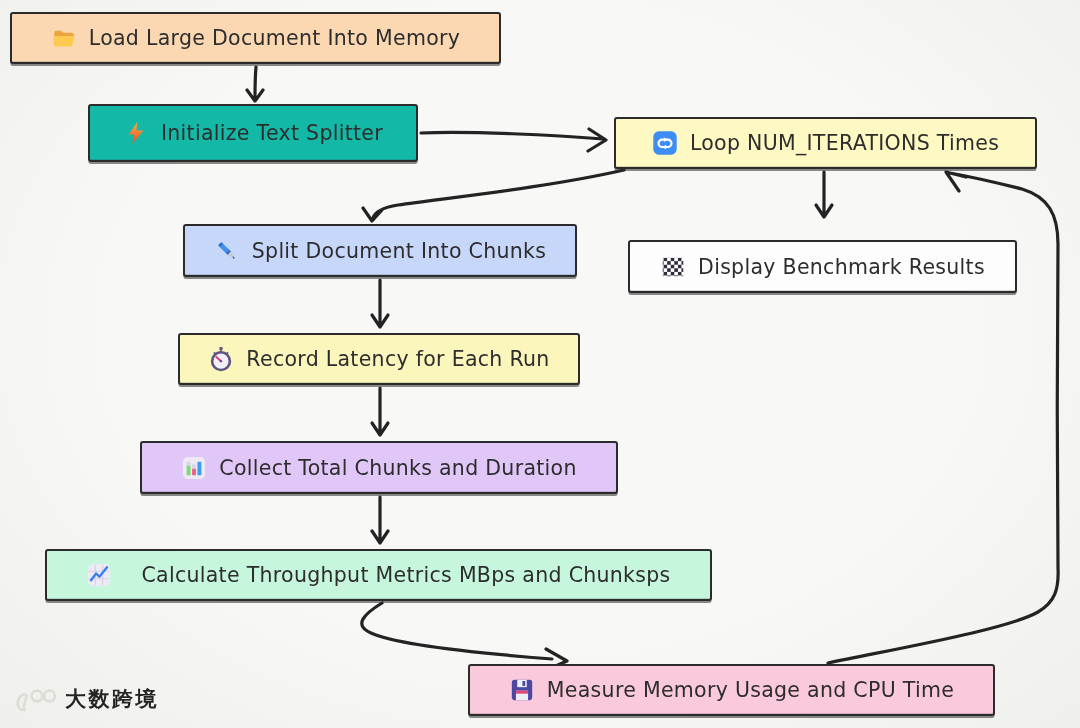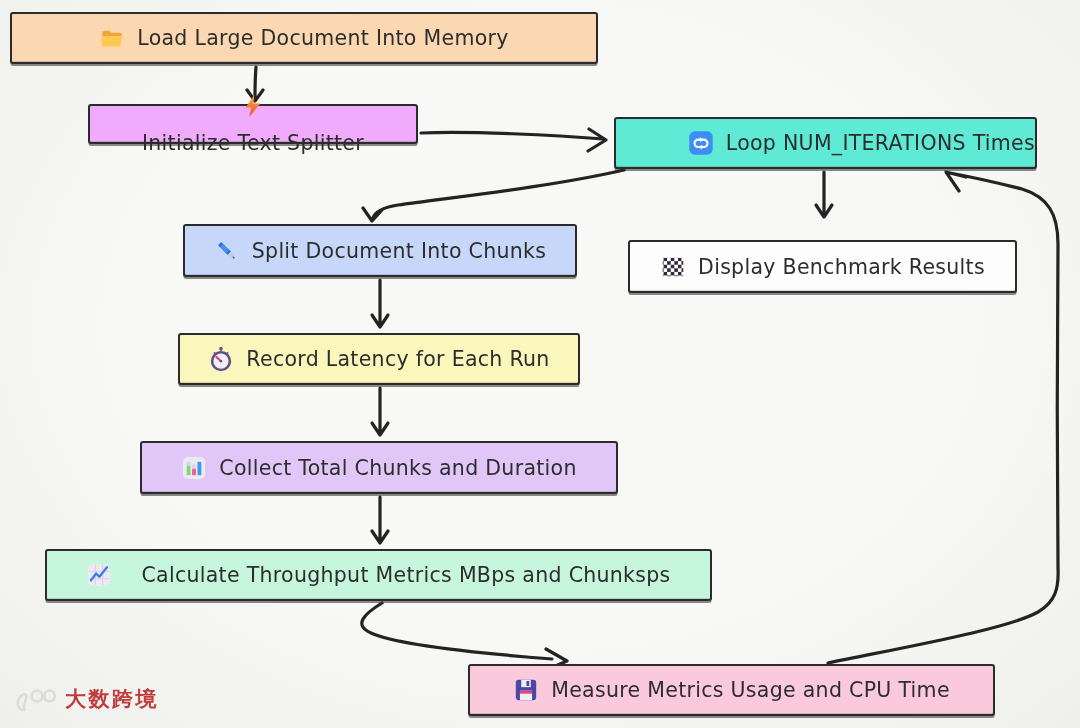--- a/index.html
+++ b/index.html
@@ -19,67 +19,67 @@
   .node .icon svg{width:26px;height:26px;}
   .label{
     font-size:20.5px;color:#2d2d2d;letter-spacing:.3px;white-space:nowrap;
     font-family:"DejaVu Sans",sans-serif;
   }
   .watermark{
     position:absolute;left:14px;top:684px;z-index:3;display:flex;align-items:center;gap:7px;
     opacity:.85;
   }
   .watermark .wm-text{
-    font-size:21px;font-weight:700;color:#b91c1c;letter-spacing:2.5px;
+    font-size:21px;font-weight:700;color:#000000;letter-spacing:2.5px;
     font-family:"DejaVu Sans",sans-serif;
   }
 </style>
 </head>
 <body>
 
 <div class="canvas">
 
   <svg class="edges" width="1080" height="728" viewBox="0 0 1080 728" fill="none" stroke="#232323" stroke-width="3.2" stroke-linecap="round" stroke-linejoin="round">
     <path d="M256,67 C255,78 255,88 255,98 M247,90 L255,101 L263,90"></path>
     <path d="M421,133 C470,131 555,135 603,139 M589,129 L606,140 L588,151"></path>
     <path d="M624,170 C545,188 445,198 398,205 C386,207 375,211 373,218 M363,208 L372,221 L382,210"></path>
     <path d="M824,172 C824,186 824,200 824,213 M816,205 L824,217 L832,205"></path>
     <path d="M380,280 C380,294 380,309 380,323 M372,315 L380,327 L388,315"></path>
     <path d="M380,388 C380,402 380,417 380,431 M372,423 L380,435 L388,423"></path>
     <path d="M380,497 C380,510 380,525 380,539 M372,531 L380,543 L388,531"></path>
     <path d="M382,603 C364,614 353,625 371,633 C395,644 475,653 552,659 M546,649 L567,661 L544,671"></path>
     <path d="M828,663 C905,647 1008,629 1038,612 C1055,602 1059,589 1058,568 C1057,480 1057,330 1058,244 C1058,214 1048,197 1022,189 C998,183 972,177 950,173 M966,177 L946,172 L959,191"></path>
   </svg>
 
-  <div class="node" style="left: 10px; top: 12px; width: 588px; height: 52px; background-color: rgb(251, 216, 178); text-align: center;">
+  <div class="node" style="left: 10px; top: 12px; width: 491px; height: 52px; background-color: rgb(251, 216, 178); text-align: center;">
     <span class="icon">
       <svg viewBox="0 0 24 24">
         <path d="M3 7.2 C3 6 3.8 5.2 5 5.2 h4.4 l1.8 1.9 H19 c1.2 0 2 .8 2 2 v1.2 H3 z" fill="#eda53c"></path>
         <path d="M2.2 10.3 H21.8 L19.6 18.6 c-.2 .8 -.9 1.2 -1.7 1.2 H4.6 c-.8 0 -1.5 -.4 -1.7 -1.2 z" fill="#fdc94f"></path>
       </svg>
     </span>
     <span class="label">Load Large Document Into Memory</span>
   </div>
 
-  <div class="node" style="left: 88px; top: 104px; width: 330px; height: 40px; background-color: #f0abfc; flex-direction: column;">
+  <div class="node" style="left: 88px; top: 104px; width: 330px; height: 58px; background-color: #14b8a6;">
     <span class="icon">
       <svg viewBox="0 0 24 24">
         <defs>
             <linearGradient id="lg-bolt" x1="0" y1="0" x2="0" y2="1">
           <stop offset="0" stop-color="#fdb03d"></stop>
               <stop offset="1" stop-color="#ec4b27"></stop>
         </linearGradient>
           </defs>
         <path d="M13.2 1.8 L5.2 13.4 h5.2 L8.6 22.2 L18.8 9.6 h-6.4 z" fill="url(#lg-bolt)"></path>
       </svg>
     </span>
     <span class="label">Initialize Text Splitter</span>
   </div>
 
-  <div class="node" style="left: 614px; top: 117px; width: 423px; height: 52px; background-color: #5eead4; justify-content: flex-end;">
+  <div class="node" style="left: 614px; top: 117px; width: 423px; height: 52px; background-color: #fef9c3;">
     <span class="icon">
       <svg viewBox="0 0 24 24">
         <rect x="1.2" y="1.2" width="21.6" height="21.6" rx="5" fill="#3d8df5"></rect>
         <path d="M9.4 8.9 H14.6 A3.4 3.4 0 0 1 18 12.3 A3.4 3.4 0 0 1 14.6 15.7 H9.4 A3.4 3.4 0 0 1 6 12.3 A3.4 3.4 0 0 1 9.4 8.9" fill="none" stroke="#fff" stroke-width="2"></path>
         <path d="M11 6.7 L14.4 8.9 L11 11.1 z" fill="#fff"></path>
         <path d="M13 13.5 L9.6 15.7 L13 17.9 z" fill="#fff"></path>
       </svg>
     </span>
     <span class="label">Loop NUM_ITERATIONS Times</span>
   </div>
@@ -158,21 +158,21 @@
   <div class="node" style="left: 468px; top: 664px; width: 527px; height: 52px; background-color: rgb(250, 201, 220);">
     <span class="icon">
       <svg viewBox="0 0 24 24">
         <rect x="2.6" y="2.6" width="18.8" height="18.8" rx="2.6" fill="#4c47a3"></rect>
         <rect x="7.6" y="2.6" width="8.8" height="6.8" fill="#efeef6"></rect>
         <rect x="12.4" y="3.6" width="2.6" height="4.6" rx="0.6" fill="#4c47a3"></rect>
         <rect x="6.4" y="12.6" width="11.2" height="8.8" fill="#efeef6"></rect>
         <rect x="6.4" y="12.6" width="11.2" height="2.8" fill="#e0457c"></rect>
       </svg>
     </span>
-    <span class="label">Measure Metrics Usage and CPU Time</span>
+    <span class="label">Measure Memory Usage and CPU Time</span>
   </div>
 
   <div class="watermark">
     <span style="display:flex">
       <svg width="44" height="30" viewBox="0 0 44 30" fill="none" stroke="#d9d9d4" stroke-width="2.6" stroke-linecap="round">
         <path d="M8 26 C3 24 2 17 7 12 C10 9 13.4 10 12.2 14 C11.2 17.4 8.6 22 10.4 26"></path>
         <circle cx="23" cy="12" r="5.4"></circle>
         <circle cx="35.5" cy="12" r="5.4"></circle>
       </svg>
     </span>

